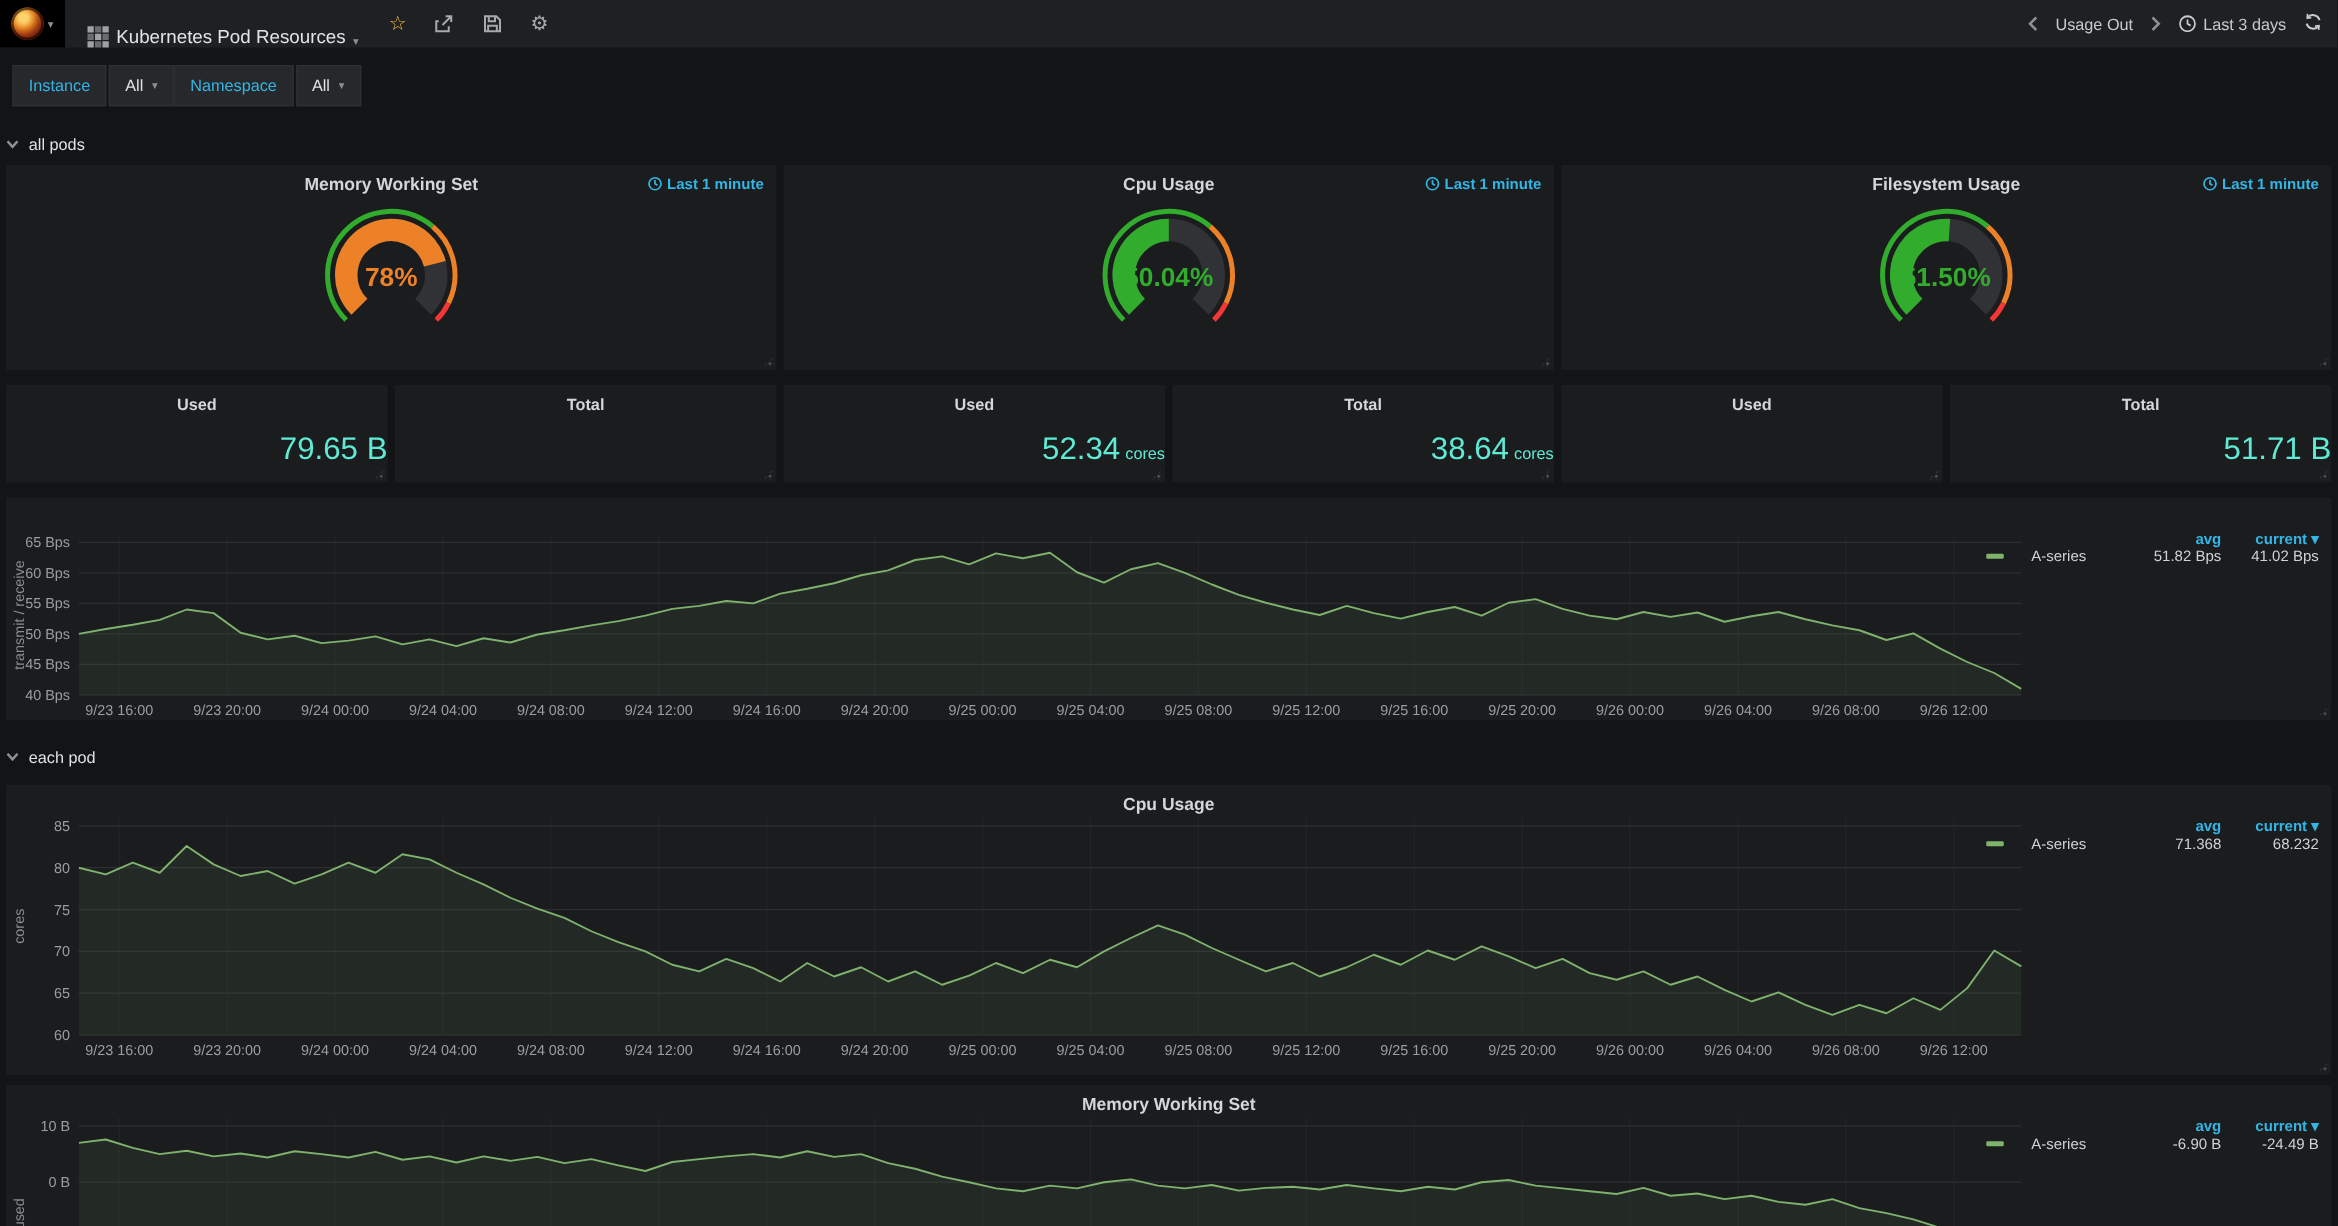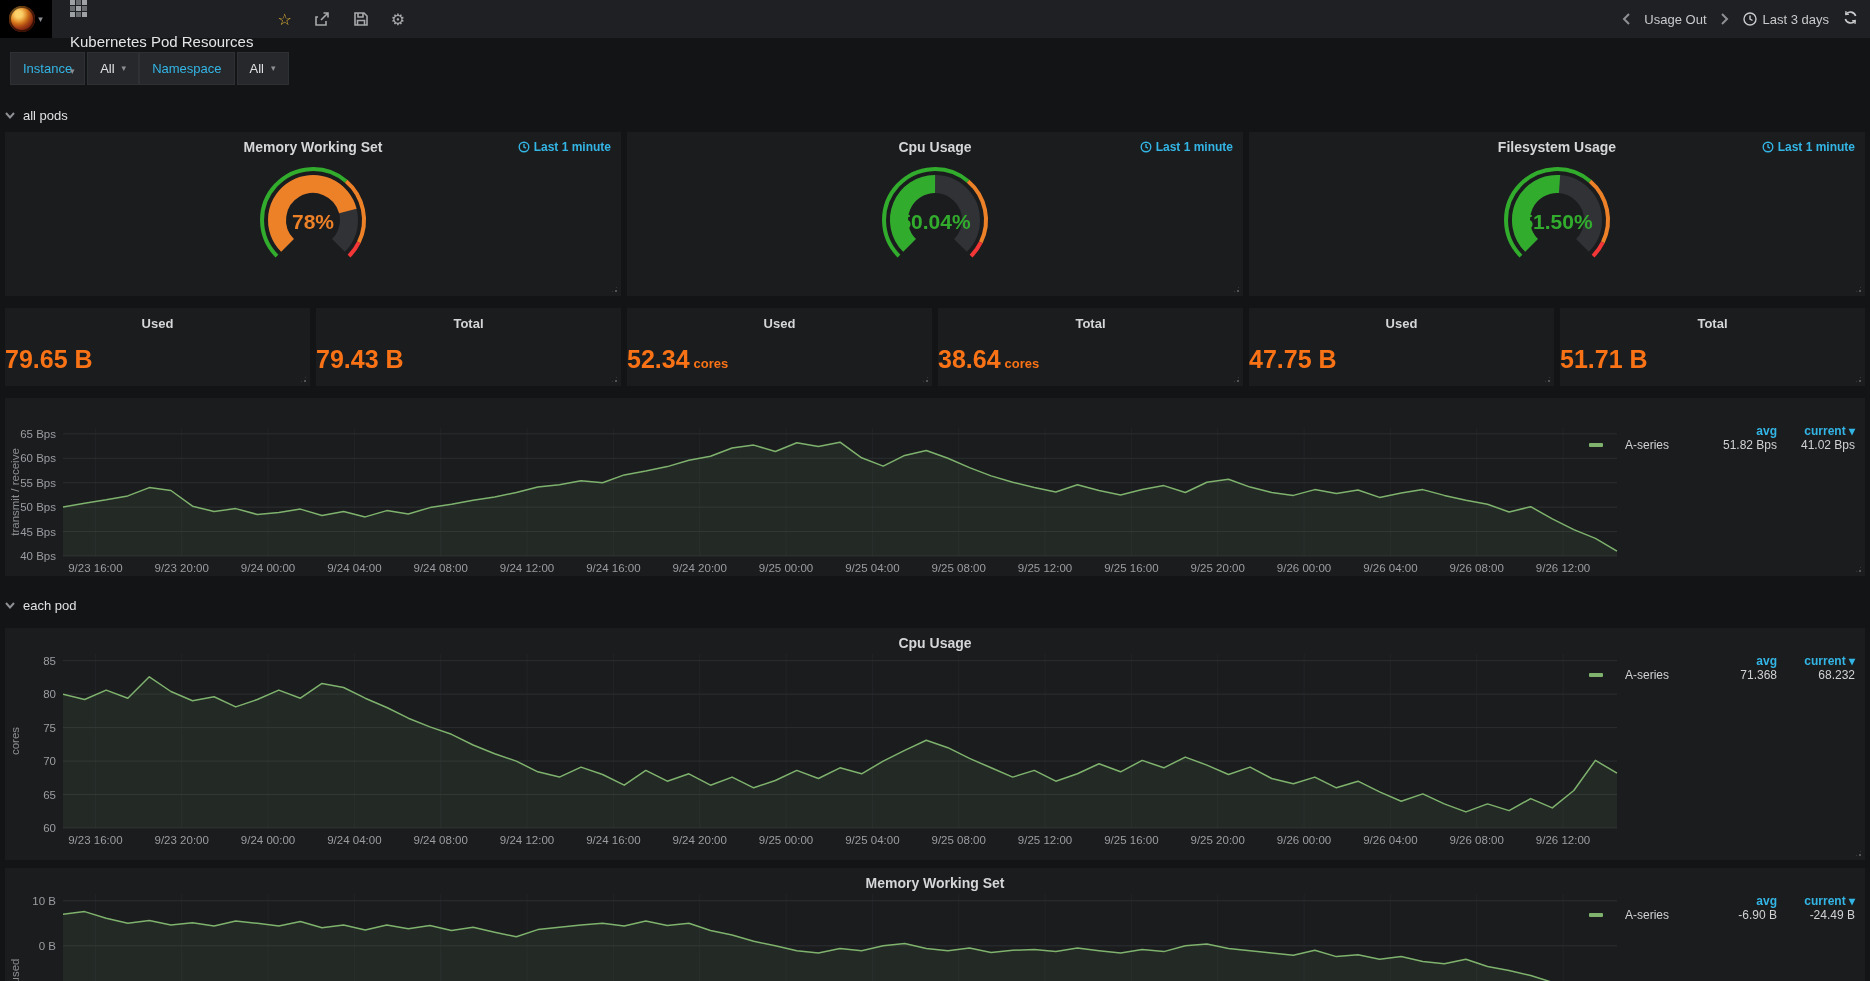--- a/index.html
+++ b/index.html
@@ -6,21 +6,21 @@
   html,body { width:1870px; height:981px; overflow:hidden; background:#131416;
     font-family:"Liberation Sans", sans-serif; color:#d8d9da; }
 
   
   .navbar { height:38px; background:#1e2023; display:flex; align-items:center; position:relative; }
   .logo-block { width:52px; height:38px; background:#000; display:flex; align-items:center; justify-content:center; gap:3px; cursor:pointer; }
   .grafana-logo { width:26px; height:26px; border-radius:50%;
     background:radial-gradient(circle at 38% 32%, #fcd36b 0 14%, #f68b1f 40%, #ef5a28 62%, #c03a12 85%, #8f2a0c 100%);
     box-shadow:inset 0 0 0 2px rgba(0,0,0,.55), inset -4px -5px 8px rgba(60,10,0,.7); }
   .caret { font-size:9px; color:#8e9094; }
-  .nav-title-group { display:flex; align-items:flex-start; gap:16px; padding:0 14px 0 18px; height:38px; cursor:pointer;flex-direction:column; }
+  .nav-title-group { display:flex; align-items:flex-end; gap:6px; padding:0 14px 0 18px; height:38px; cursor:pointer; }
   .grid-icon { display:grid; grid-template-columns:repeat(3,5px); grid-template-rows:repeat(3,5px); gap:1px; }
   .grid-icon i { background:#9fa2a5; }
   .grid-icon i:nth-child(2n) { background:#6a6d70; }
   .nav-title { font-size:15px; color:#e3e4e5; white-space:nowrap; }
   .nav-icons { display:flex; align-items:center; gap:22px; padding-left:10px; }
   .nav-icons .ic { cursor:pointer; display:flex; align-items:center; }
   .star-icon { color:#eab839; font-size:16px; }
   svg.line-ic { stroke:#a7a9ab; fill:none; stroke-width:1.6; }
   .nav-right { position:absolute; right:12px; top:0; height:38px; display:flex; align-items:center; gap:14px; font-size:13px; color:#c9cacb; }
   .nav-right .zgrp { display:flex; align-items:center; gap:10px; cursor:pointer; }
@@ -47,21 +47,21 @@
     background-image:radial-gradient(circle, #525457 1px, transparent 1.2px); background-size:4px 4px;
     clip-path:polygon(100% 0, 100% 100%, 0 100%); }
 
   .gauge-row { display:flex; gap:6px; height:164px; margin-bottom:12px; }
   .gauge-row .panel { flex:1; }
   .gauge-wrap { position:absolute; left:0; right:0; top:32px; display:flex; justify-content:center; }
 
   .stat-row { display:flex; gap:6px; height:78px; margin-bottom:12px; }
   .stat-row .panel { flex:1; }
   .stat-title { text-align:center; margin-top:8px; font-size:13px; font-weight:bold; color:#d5d6d7; cursor:pointer; }
-  .stat-value { text-align:left; margin-top:14px; font-size:25px; font-weight:bold; color:#f97316; }
+  .stat-value { text-align:right; margin-top:14px; font-size:25px; font-weight:normal; color:#5eead4; }
   .stat-value .unit-sm { font-size:13px; margin-left:4px; }
 
   .graph-panel { width:100%; }
   .graph-panel svg { position:absolute; left:0; top:0; }
   .graph-legend { position:absolute; right:10px; top:26px; font-size:12px; }
   .graph-legend .lg-head, .graph-legend .lg-row { display:grid; grid-template-columns:110px 78px 78px; align-items:center; }
   .graph-legend .lg-head span { color:#33b5e5; font-weight:bold; text-align:right; cursor:pointer; }
   .graph-legend .lg-row span { color:#d0d2d4; text-align:right; }
   .lg-name { display:flex; align-items:center; gap:22px; justify-content:flex-start !important; text-align:left !important; cursor:pointer; }
   .lg-dash { width:14px; height:4px; border-radius:1px; background:#7eb26d; }
@@ -229,36 +229,34 @@
     </div>
 
   <div class="stat-row" id="stat-row">
       <div class="panel">
         <div class="stat-title">Used</div>
         <div class="stat-value"><span>79.65 B</span></div>
         <div class="rsz"></div>
       </div>
       <div class="panel">
         <div class="stat-title">Total</div>
-        <div class="stat-value"><span>79.43 B</span></div>
         <div class="rsz"></div>
       </div>
       <div class="panel">
         <div class="stat-title">Used</div>
         <div class="stat-value"><span>52.34</span><span class="unit-sm">cores</span></div>
         <div class="rsz"></div>
       </div>
       <div class="panel">
         <div class="stat-title">Total</div>
         <div class="stat-value"><span>38.64</span><span class="unit-sm">cores</span></div>
         <div class="rsz"></div>
       </div>
       <div class="panel">
         <div class="stat-title">Used</div>
-        <div class="stat-value"><span>47.75 B</span></div>
         <div class="rsz"></div>
       </div>
       <div class="panel">
         <div class="stat-title">Total</div>
         <div class="stat-value"><span>51.71 B</span></div>
         <div class="rsz"></div>
       </div>
     </div>
 
   <div class="panel graph-panel mb6" id="chart-0" style="height: 178px;">

